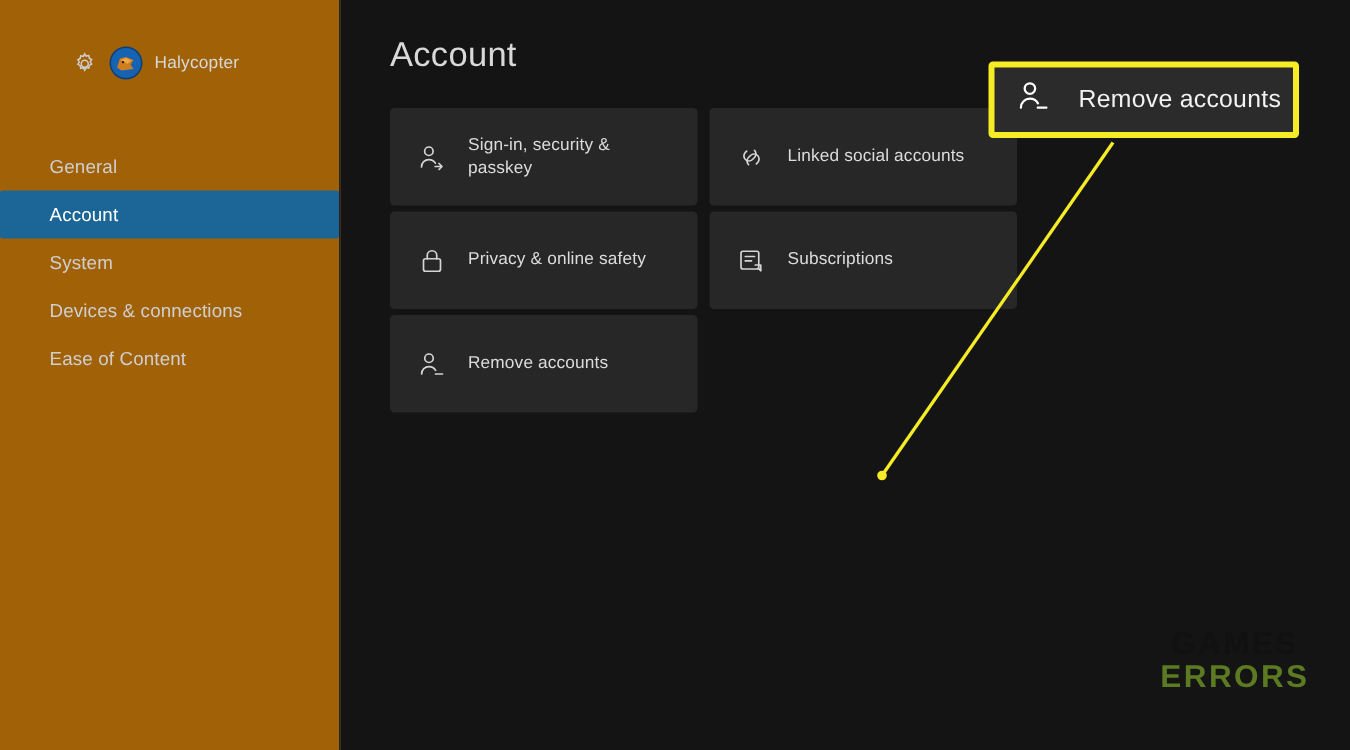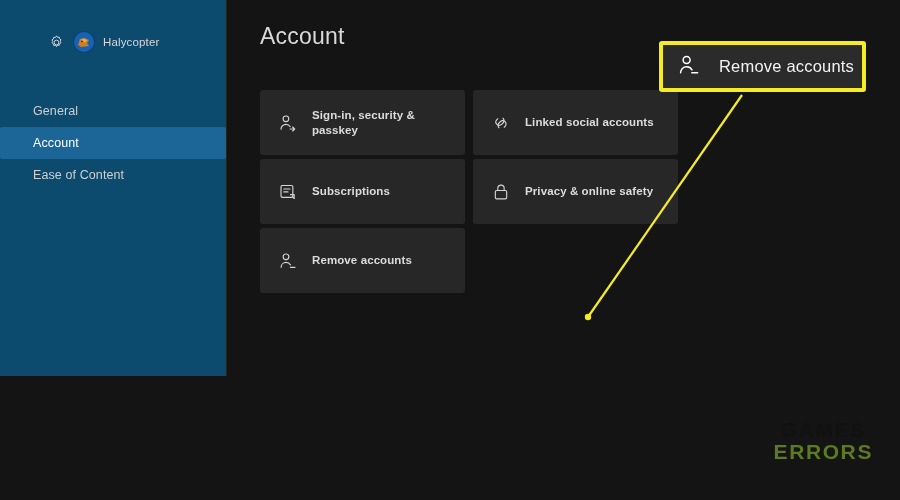--- a/index.html
+++ b/index.html
@@ -22,22 +22,22 @@
     inset: 0;
     width: 900px;
     height: 500px;
   }
 
   
   .sidebar {
     position: absolute;
     left: 0; top: 0;
     width: 227px;
-    height: 376px;
-    background: #0c4a6e;
+    height: 500px;
+    background: #a16207;
     border-right: 1px solid #242424;
     box-sizing: border-box;
   }
   .profile-row {
     position: absolute;
     left: 48px;
     top: 31px;
     display: flex;
     align-items: center;
     gap: 9px;
@@ -105,27 +105,26 @@
     top: 23px;
     font-size: 23px;
     color: #d9d9d9;
     letter-spacing: .2px;
     font-weight: 400;
   }
 
   .tile-grid {
     position: absolute;
     left: 33px;
-    top: 90px;
+    top: 72px;
     width: 492px;
     display: grid;
     grid-template-columns: 205px 205px;
     grid-auto-rows: 65px;
     gap: 4px 8px;
-    font-weight: bold;
   }
   .tile {
     background: #272727;
     border-radius: 3px;
     display: flex;
     align-items: center;
     padding-left: 18px;
     box-sizing: border-box;
     gap: 14px;
     cursor: pointer;
@@ -230,20 +229,26 @@
     </div>
 
     <div class="nav">
       <div class="nav-item">
           <span>General</span>
         </div>
       <div class="nav-item selected">
           <span>Account</span>
         </div>
       <div class="nav-item">
+          <span>System</span>
+        </div>
+      <div class="nav-item">
+          <span>Devices &amp; connections</span>
+        </div>
+      <div class="nav-item">
           <span>Ease of Content</span>
         </div>
     </div>
   </div>
 
   <div class="main">
 
     <div class="page-title">Account</div>
 
     <div class="tile-grid">
@@ -261,42 +266,42 @@
 
 
       <div class="tile">
         <span>
           <svg class="t-icon" viewBox="0 0 24 24" fill="none" stroke="currentColor" stroke-width="1.35" stroke-linecap="round" stroke-linejoin="round">
             <path d="M14.4 6.3a4 4 0 0 1 0 5.7l-1.6 1.6a4 4 0 0 1-5.7-5.7l1-1"></path>
             <path d="M9.6 17.7a4 4 0 0 1 0-5.7l1.6-1.6a4 4 0 0 1 5.7 5.7l-1 1"></path>
           </svg>
         </span>
         <span class="t-label">Linked social accounts</span>
+      </div>
+
+      <div class="tile">
+        <span>
+          <svg class="t-icon" viewBox="0 0 24 24" fill="none" stroke="currentColor" stroke-width="1.35" stroke-linecap="round" stroke-linejoin="round">
+            <rect x="5.2" y="10.2" width="13.6" height="10" rx="1.6"></rect>
+            <path d="M8.2 10.2V7.6a3.8 3.8 0 0 1 7.6 0v2.6"></path>
+          </svg>
+        </span>
+        <span class="t-label">Privacy &amp; online safety</span>
       </div>
 
       <div class="tile">
         <span>
           <svg class="t-icon" viewBox="0 0 24 24" fill="none" stroke="currentColor" stroke-width="1.35" stroke-linecap="round" stroke-linejoin="round">
             <rect x="3.6" y="4.2" width="14.2" height="14.2" rx="1.6"></rect>
             <path d="M7 8.4h7.4M7 11.9h5"></path>
             <path d="M15 15.2h4.4v4.4"></path>
             <path d="M19.4 19.6l-1.8-1.6"></path>
           </svg>
         </span>
         <span class="t-label">Subscriptions</span>
-      </div>
-
-      <div class="tile">
-        <span>
-          <svg class="t-icon" viewBox="0 0 24 24" fill="none" stroke="currentColor" stroke-width="1.35" stroke-linecap="round" stroke-linejoin="round">
-            <rect x="5.2" y="10.2" width="13.6" height="10" rx="1.6"></rect>
-            <path d="M8.2 10.2V7.6a3.8 3.8 0 0 1 7.6 0v2.6"></path>
-          </svg>
-        </span>
-        <span class="t-label">Privacy &amp; online safety</span>
       </div>
 
 
 
       <div class="tile">
         <span>
           <svg class="t-icon" viewBox="0 0 24 24" fill="none" stroke="currentColor" stroke-width="1.35" stroke-linecap="round" stroke-linejoin="round">
             <circle cx="9.6" cy="7" r="3.4"></circle>
             <path d="M3.7 19.6c0-3.4 2.7-5.9 5.9-5.9 2.2 0 4.2 1.2 5.3 3"></path>
             <path d="M14.8 19.6h5.6"></path>

